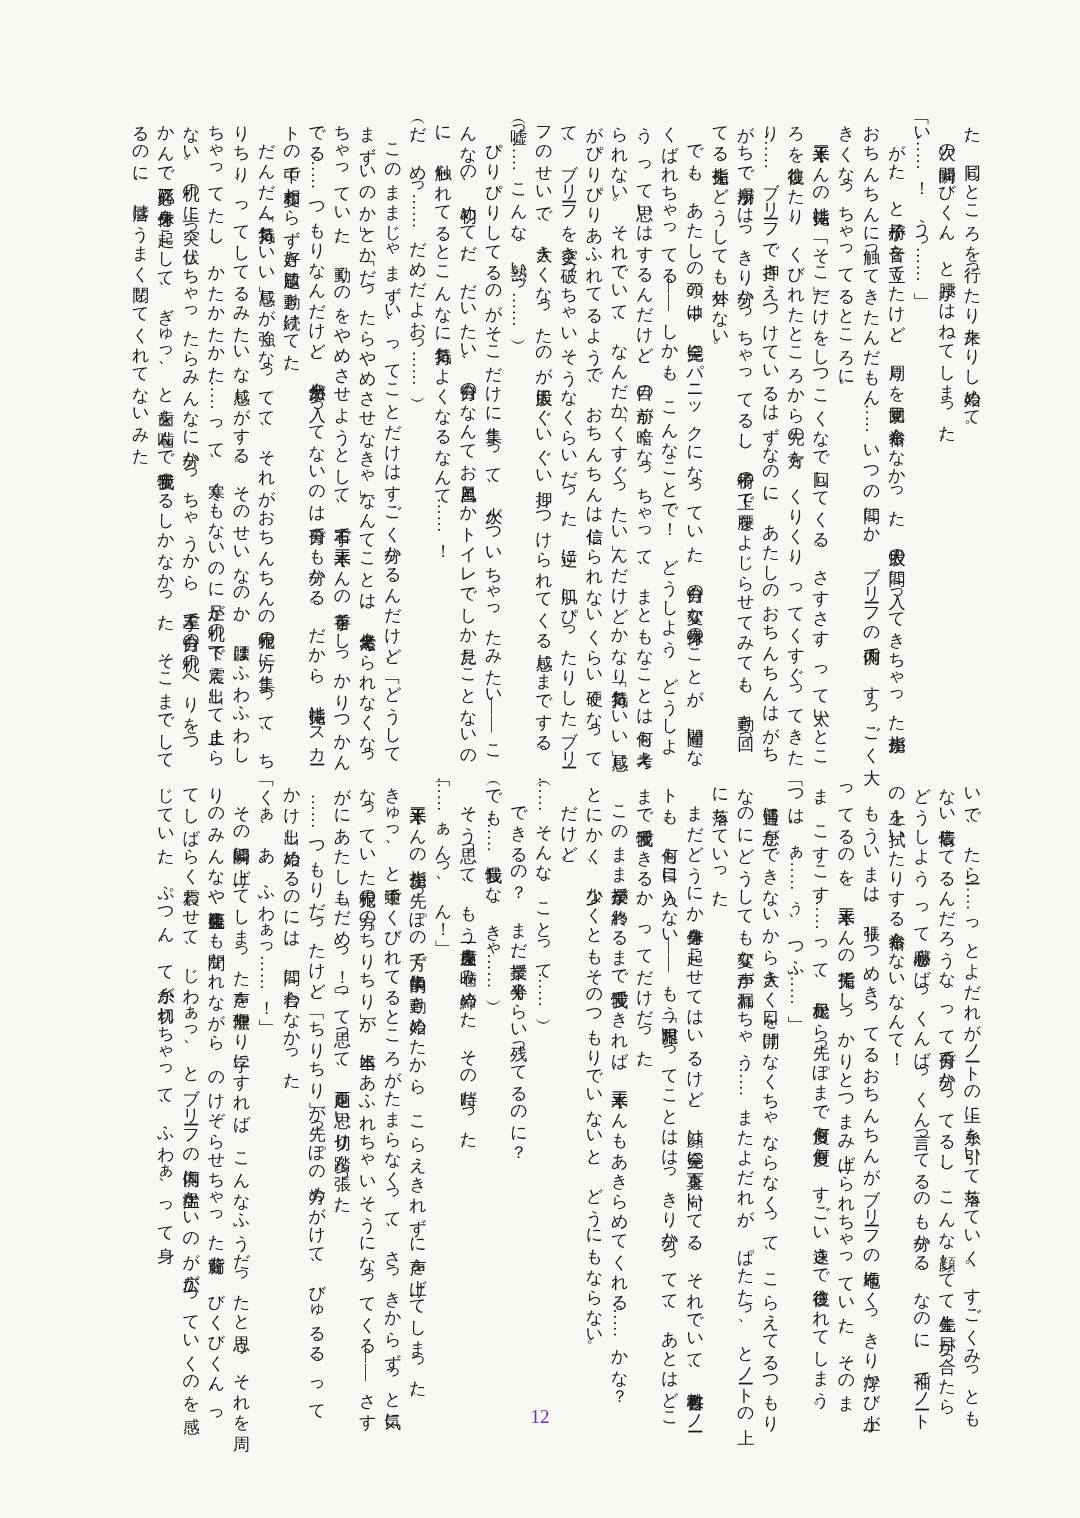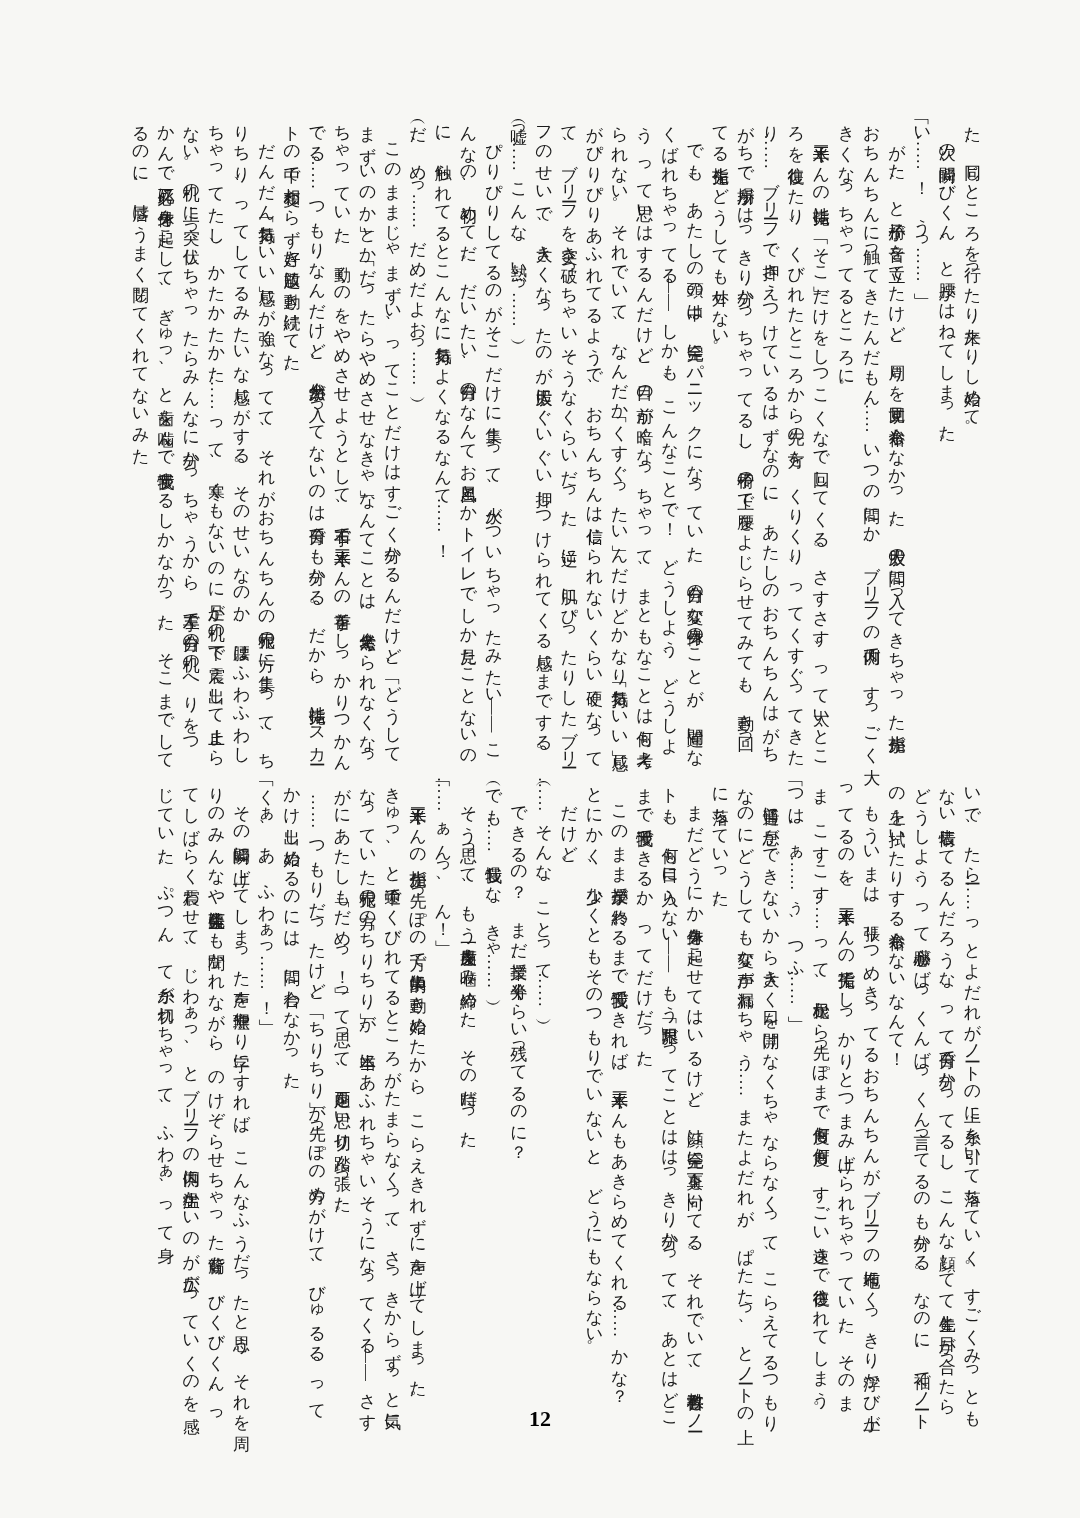--- a/index.html
+++ b/index.html
@@ -34,23 +34,22 @@
   .vblock p {
     margin: 0;
     padding: 0;
   }
   .page-number {
     position: absolute;
     top: 1406px;
     left: 0;
     width: 1080px;
     text-align: center;
-    font-size: 22px;
-    color: #000000;
-    font-weight: bold;
+    font-size: 19px;
+    color: #6d28d9;
   }
 </style>
 </head>
 <body>
 
 <div class="page">
   <div class="vblock vblock-top">
       <p>た、同じところを行ったり来たりし始めて。</p>
       <p>　次の瞬間、びくん、と腰がはねてしまった。</p>
       <p>「い……！　うっ……」</p>

